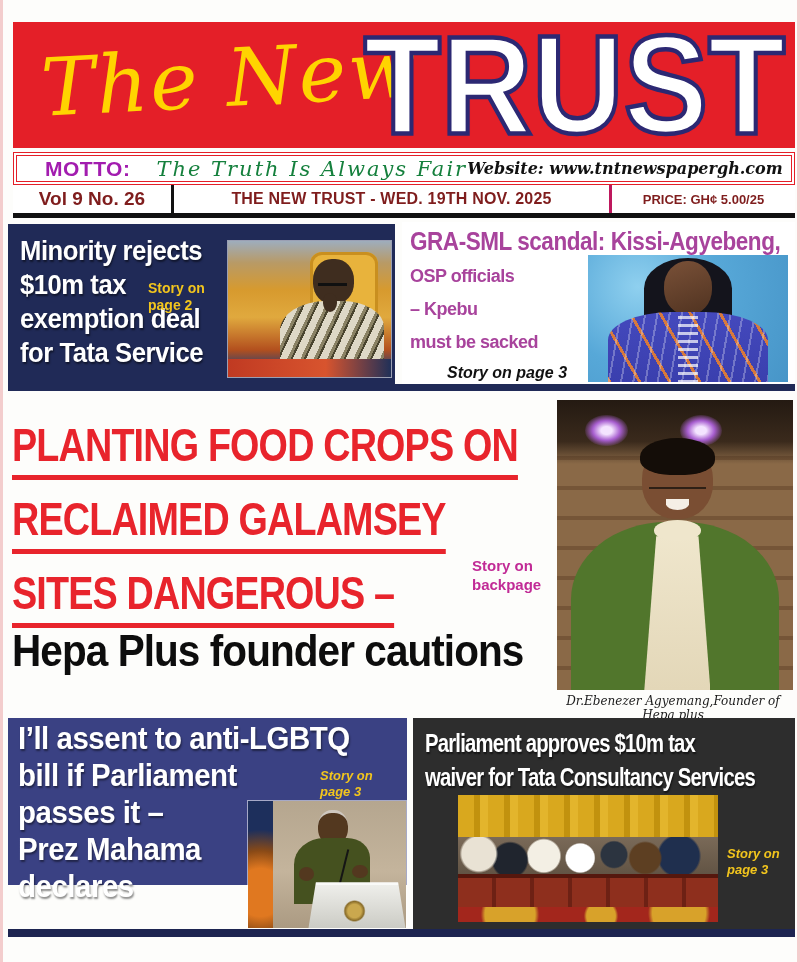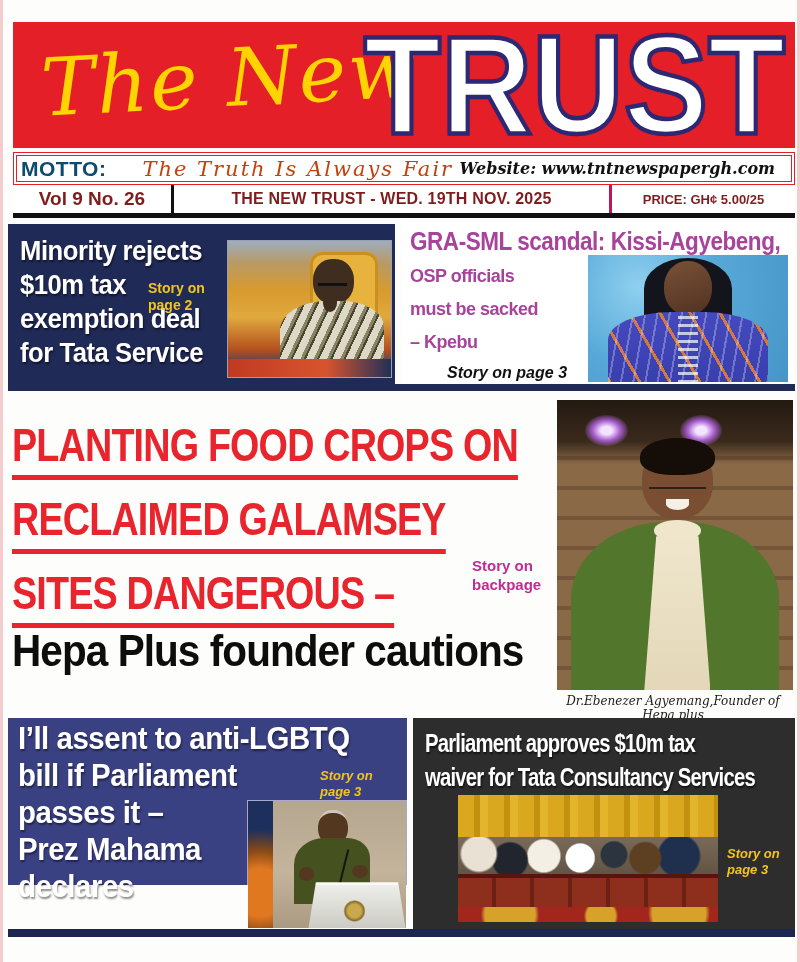--- a/index.html
+++ b/index.html
@@ -13,23 +13,23 @@
         font-style:italic;font-size:80px;line-height:110px;color:#ffd400;
         transform:rotate(-3deg);letter-spacing:2px;white-space:nowrap;}
   .mast-title{position:absolute;right:10px;top:0;font-size:124px;line-height:126px;
         font-weight:bold;color:#ffffff;letter-spacing:0px;white-space:nowrap;
         -webkit-text-stroke:4px #2c2873;text-shadow:0 0 2px #2c2873;
         transform:scaleX(1.02) scaleY(1.12);transform-origin:right center;}
 
   
   .motto-bar{position:absolute;left:13px;top:152px;width:782px;height:33px;background:#fff;
         border:4px double #e41f28;display:flex;align-items:center;box-sizing:border-box;}
-  .motto-label{margin-left:4px;color:#0c4a6e;font-weight:bold;font-size:21px;letter-spacing:.5px;}
-  .motto-text{margin-left:36px;font-family:"DejaVu Serif",serif;font-style:italic;
-        font-size:21px;color:#c2410c;letter-spacing:2px;white-space:nowrap;}
+  .motto-label{margin-left:28px;color:#a21caf;font-weight:bold;font-size:21px;letter-spacing:.5px;}
+  .motto-text{margin-left:26px;font-family:"DejaVu Serif",serif;font-style:italic;
+        font-size:21px;color:#15803d;letter-spacing:2px;white-space:nowrap;}
   .website-text{margin-left:auto;margin-right:16px;font-family:"DejaVu Serif",serif;
         font-style:italic;font-weight:bold;font-size:16px;color:#111;white-space:nowrap;}
 
   
   .info-bar{position:absolute;left:13px;top:185px;width:782px;height:28px;
         border-bottom:5px solid #111;display:flex;box-sizing:content-box;background:#fff;}
   .info-cell{display:flex;align-items:center;justify-content:center;font-weight:bold;color:#7f1d1d;}
   .cell-vol{width:158px;border-right:3px solid #111;font-size:19px;}
   .cell-edition{flex:1;border-right:3px solid #be185d;font-size:16px;letter-spacing:.2px;}
   .cell-price{width:183px;font-size:13px;}
@@ -200,22 +200,22 @@
       <div class="pa-body"></div>
       <div class="pa-hand"></div>
       <div class="pa-desk"></div>
     </div>
   </div>
 
   <div class="panel-gra">
     <div class="gra-line1">GRA-SML scandal: Kissi-Agyebeng,</div>
     <div class="gra-lines">
       <span class="hl-line">OSP officials</span>
+      <span class="hl-line">– Kpebu</span>
       <span class="hl-line">must be sacked</span>
-      <span class="hl-line">– Kpebu</span>
     </div>
     <div class="gra-ref">Story on page 3</div>
     <div class="photo ph-b">
       <div class="pb-bg"></div>
       <div class="pb-chair"></div>
       <div class="pb-head"></div>
       <div class="pb-body"></div>
       <div class="pb-embroidery"></div>
     </div>
   </div>

